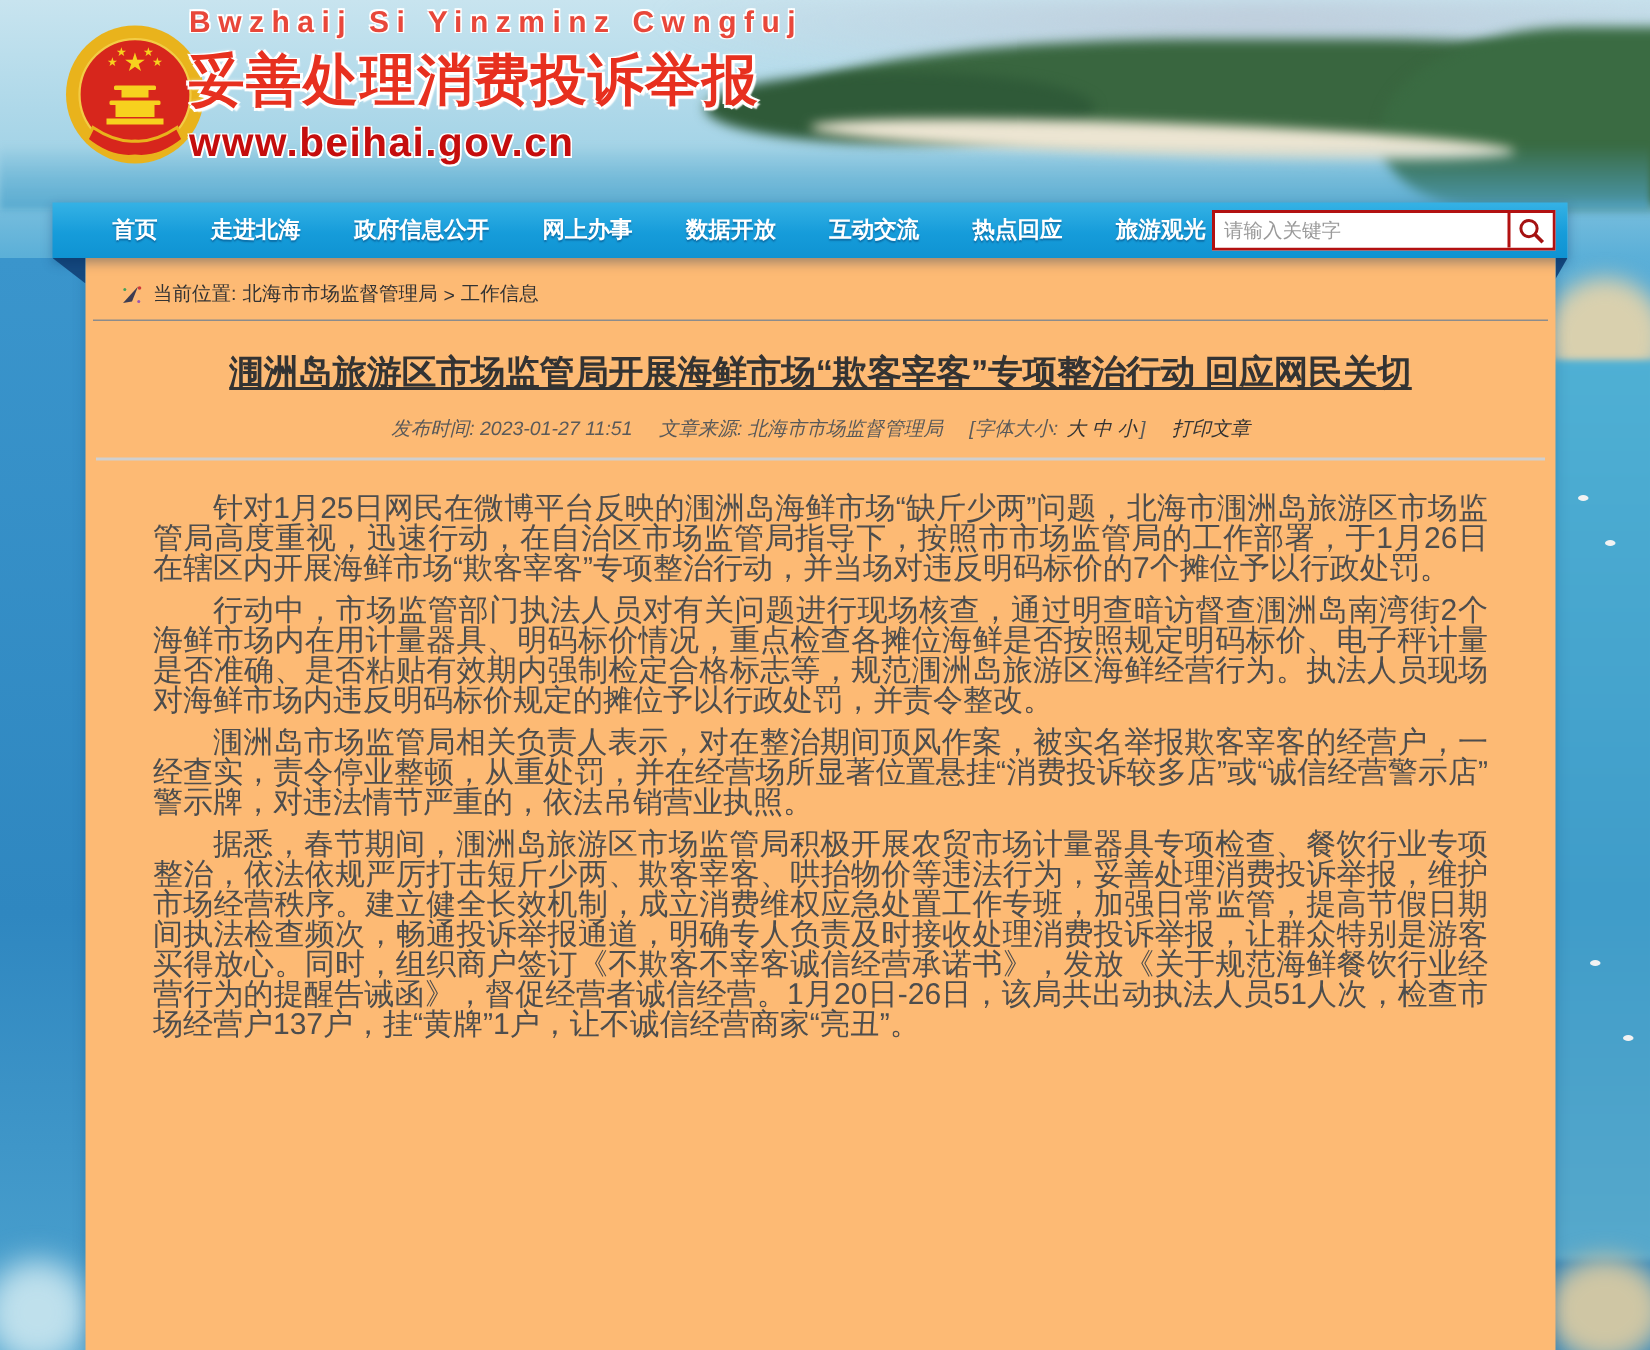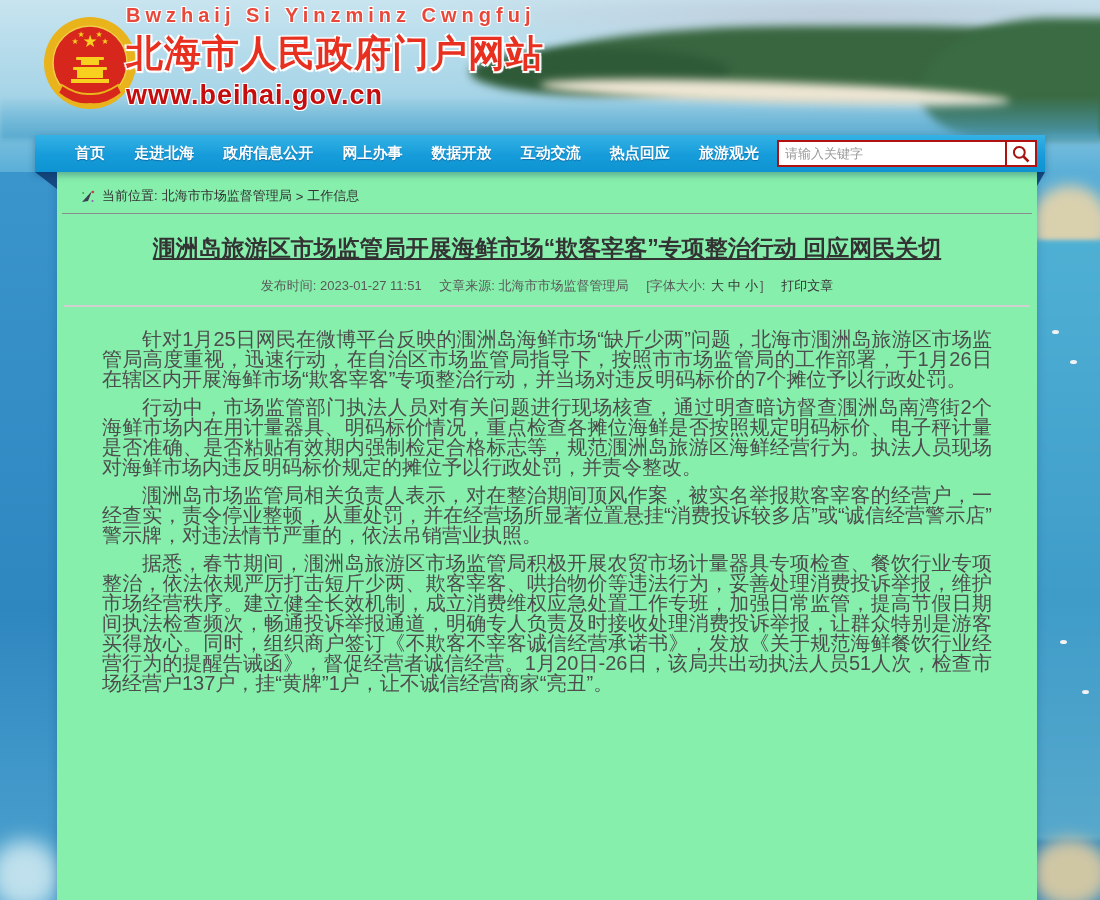--- a/index.html
+++ b/index.html
@@ -43,43 +43,43 @@
   .zhuang { font-size:20px; font-weight:bold; color:#e8473a; letter-spacing:5px;
     text-shadow:-1px -1px 0 #fff,1px -1px 0 #fff,-1px 1px 0 #fff,1px 1px 0 #fff; }
   .site-title { margin-top:2px; font-size:37px; font-weight:bold; color:#e7301f; letter-spacing:1px;
     text-shadow:-2px -1px 0 #fff,2px -1px 0 #fff,-1px 2px 0 #fff,2px 2px 1px #fff,0 0 3px #fff; }
   .site-url { margin-top:1px; font-size:27px; font-weight:bold; color:#c50d0d; letter-spacing:1px;
     text-shadow:-1px -1px 0 #fff,1px -1px 0 #fff,-1px 1px 0 #fff,1px 1px 0 #fff; }
   
   .ribbon { position:absolute; left:35px; top:135px; width:1010px; height:37px;
     background:linear-gradient(180deg,#35b2e5 0,#169cda 55%,#0f93d2 100%);
     display:flex; align-items:center; box-shadow:0 3px 7px rgba(0,40,90,.35); z-index:5; }
-  .nav-links { flex:1; display:flex; justify-content:space-between; align-items:center; padding:0 18px 0 40px; }
+  .nav-links { flex:1; display:flex; justify-content:space-between; align-items:center; padding:0 4px 0 40px; }
   .nav-links a { color:#fff; font-size:15px; font-weight:bold; text-decoration:none; white-space:nowrap;
     text-shadow:0 1px 1px rgba(0,60,110,.45); cursor:pointer; }
-  .search { width:260px; height:27px; margin-right:8px; background:#fff; border:2px solid #b21111;
+  .search { width:229px; height:27px; margin-right:8px; background:#fff; border:2px solid #b21111;
     display:flex; align-items:stretch; }
   .search input { flex:1; border:none; outline:none; padding:0 6px; font-size:13px; color:#333; min-width:0;
     font-family:"Liberation Sans","DejaVu Sans",sans-serif; }
   .search input::placeholder { color:#9a9a9a; }
   .search-btn { width:30px; border:none; border-left:2px solid #b21111; background:#fff;
     display:flex; align-items:center; justify-content:center; cursor:pointer; padding:0; }
   .fold { position:absolute; top:172px; background:#15497f; z-index:4; }
   .fold-left { left:35px; width:22px; height:17px; clip-path:polygon(0 0,100% 0,100% 100%); }
   .fold-right { left:1037px; width:8px; height:14px; clip-path:polygon(0 0,100% 0,0 100%); }
   
-  .panel { position:absolute; left:57px; top:172px; width:980px; height:728px; background:#86efac;
+  .panel { position:absolute; left:57px; top:172px; width:980px; height:728px; background:#fdba74;
     padding:0 45px; box-shadow:0 0 9px rgba(0,50,100,.25); z-index:3; }
   .breadcrumb { margin:15px 0 0 -22px; font-size:13px; color:#333; display:flex; align-items:center; gap:4px; }
   .breadcrumb a { color:#333; text-decoration:none; cursor:pointer; }
   .bc-icon { display:inline-flex; margin-right:3px; }
   .bc-divider { border:none; border-top:1px solid #8c8c8c; margin:8px -40px 0 -40px; }
   .title { margin:18px auto 0; max-width:880px; font-size:23px; line-height:33px; font-weight:bold;
     color:#333; text-align:center;text-decoration:underline; }
-  .meta { margin-top:12px; text-align:center; font-size:13px; color:#595959; }
+  .meta { margin-top:12px; text-align:center; font-size:13px; color:#595959;font-style:italic; }
   .meta .grp { margin-left:14px; }
   .meta .grp:first-child { margin-left:0; }
   .meta a { color:#333; text-decoration:none; cursor:pointer; }
   .meta .fs a { margin:0 2px; }
   .meta-divider { border:none; border-top:2px solid #d0d0d0; margin:10px -38px 0 -38px; }
   article { margin-top:22px; }
   article p { font-size:20px; line-height:20px; color:#4d4d4d; text-indent:2em; margin-bottom:8px;
     text-align:justify; }
 </style>
 </head>
@@ -120,21 +120,21 @@
         <rect x="41" y="47" width="18" height="5"></rect>
         <rect x="33" y="54" width="34" height="3" rx="1"></rect>
         <rect x="37" y="57" width="26" height="8"></rect>
         <rect x="31" y="66" width="38" height="4"></rect>
       </g>
       <path d="M18 80 Q34 93 50 91 Q66 93 82 80 L78 72 Q63 82 50 81 Q37 82 22 72 Z" fill="#d7261c" stroke="#e9b31c" stroke-width="2"></path>
     </svg>
   </div>
   <div class="brand-text">
     <div class="zhuang">Bwzhaij Si Yinzminz Cwngfuj</div>
-    <div class="site-title">北海市人民政府门户网站</div>
+    <div class="site-title">妥善处理消费投诉举报</div>
     <div class="site-url">www.beihai.gov.cn</div>
   </div>
 </header>
 
 <nav class="ribbon">
   <div class="nav-links">
     <a>首页</a>
     <a>走进北海</a>
     <a>政府信息公开</a>
     <a>网上办事</a>

